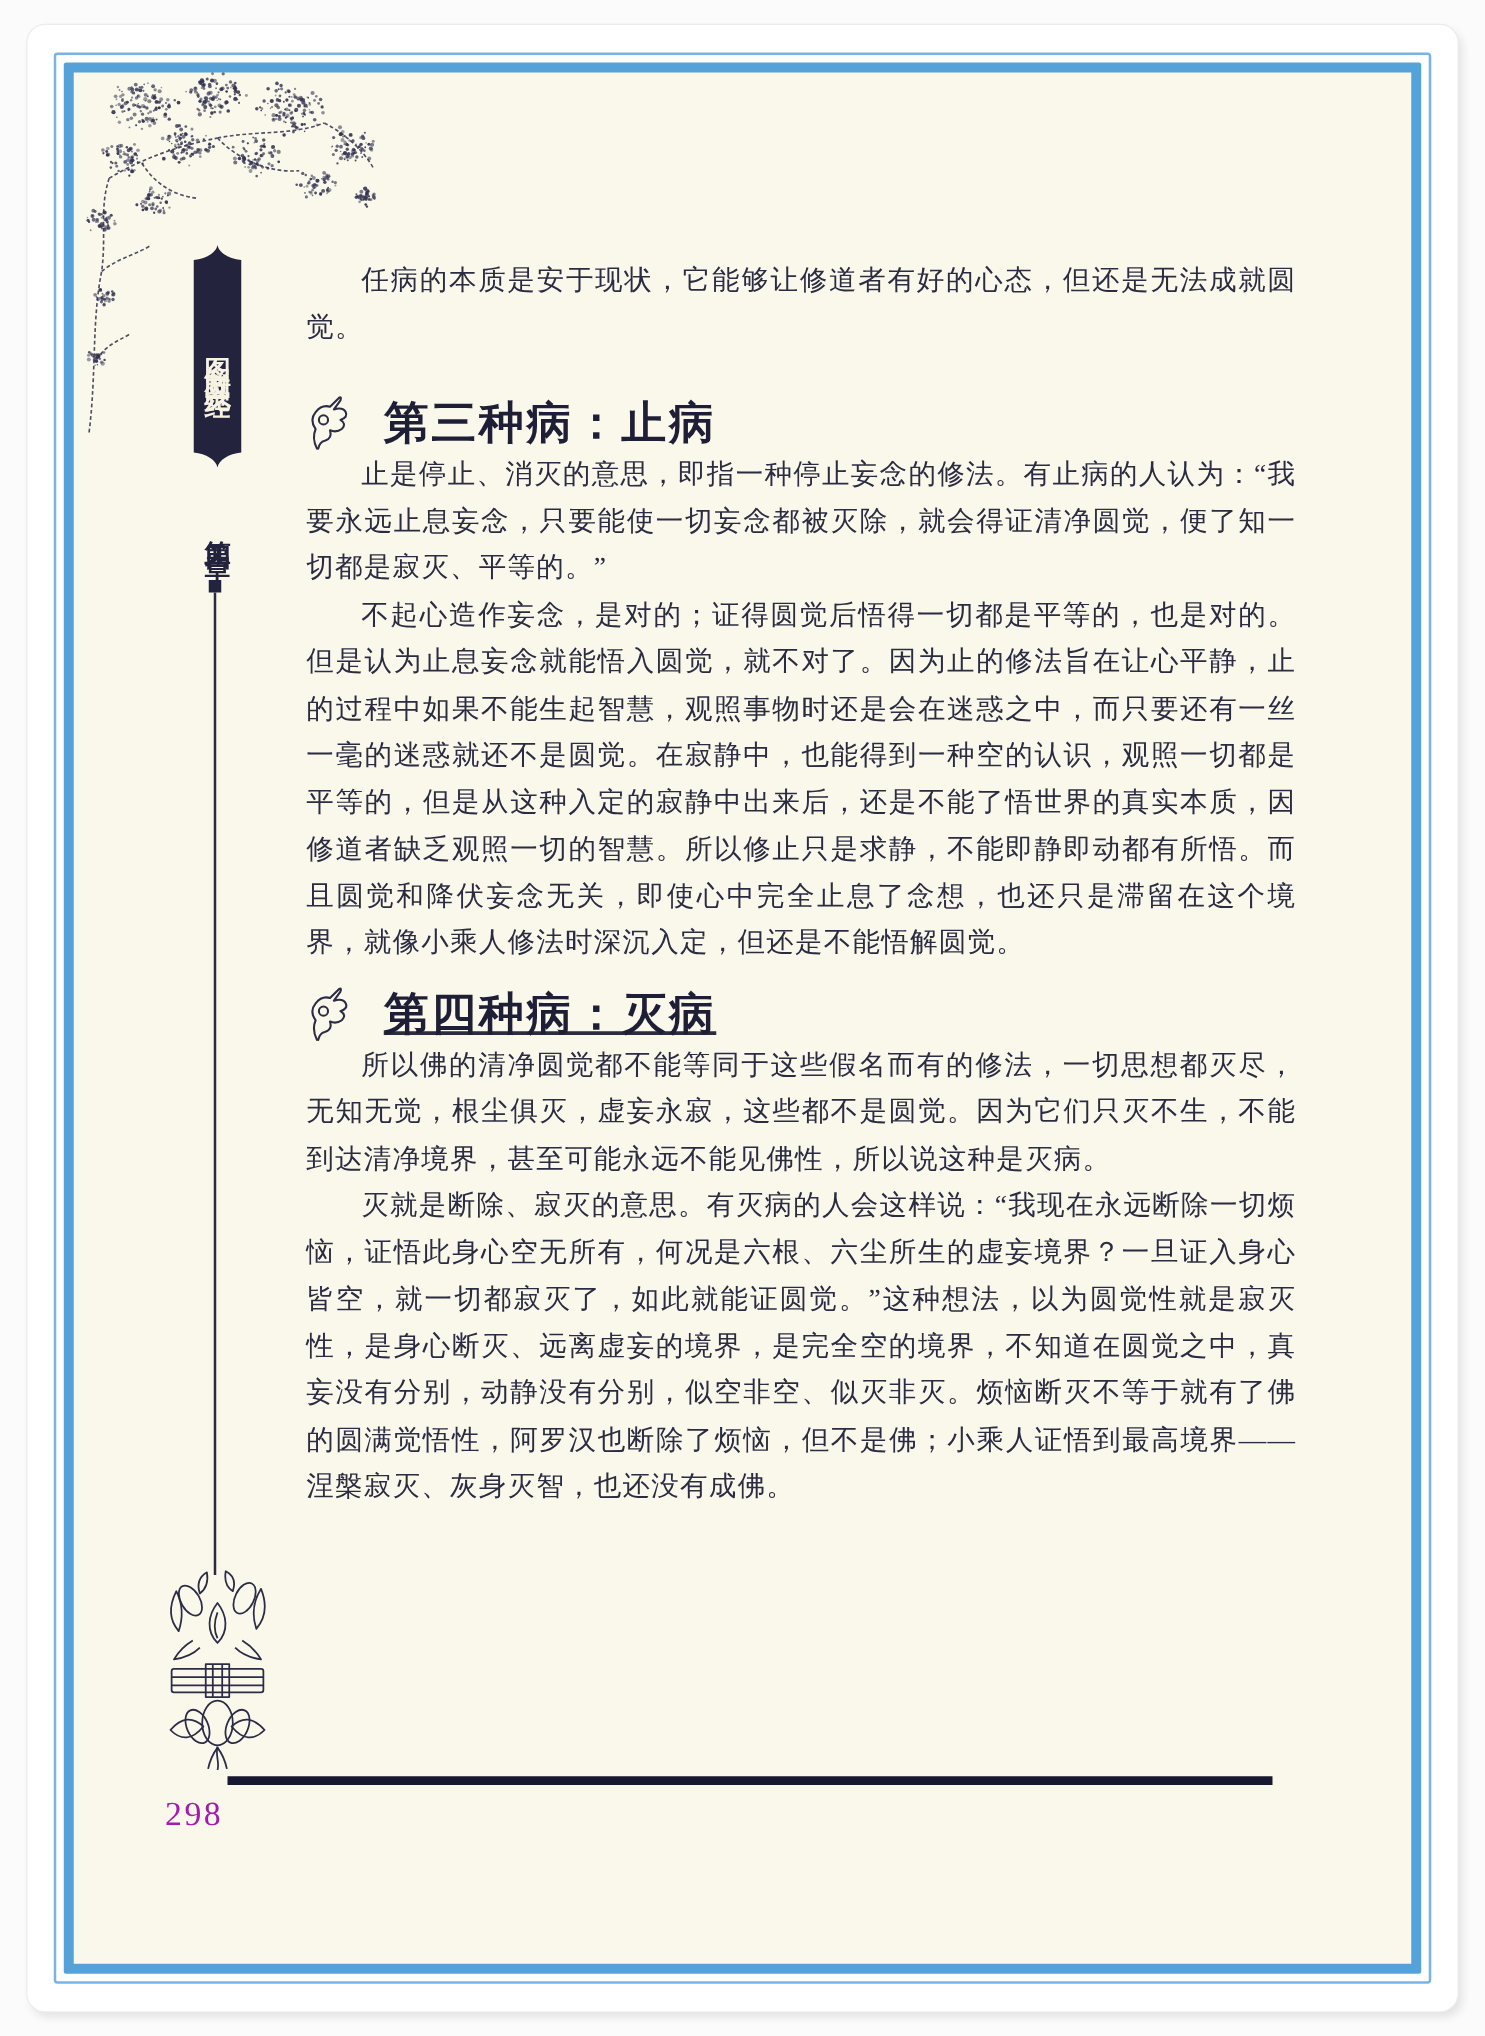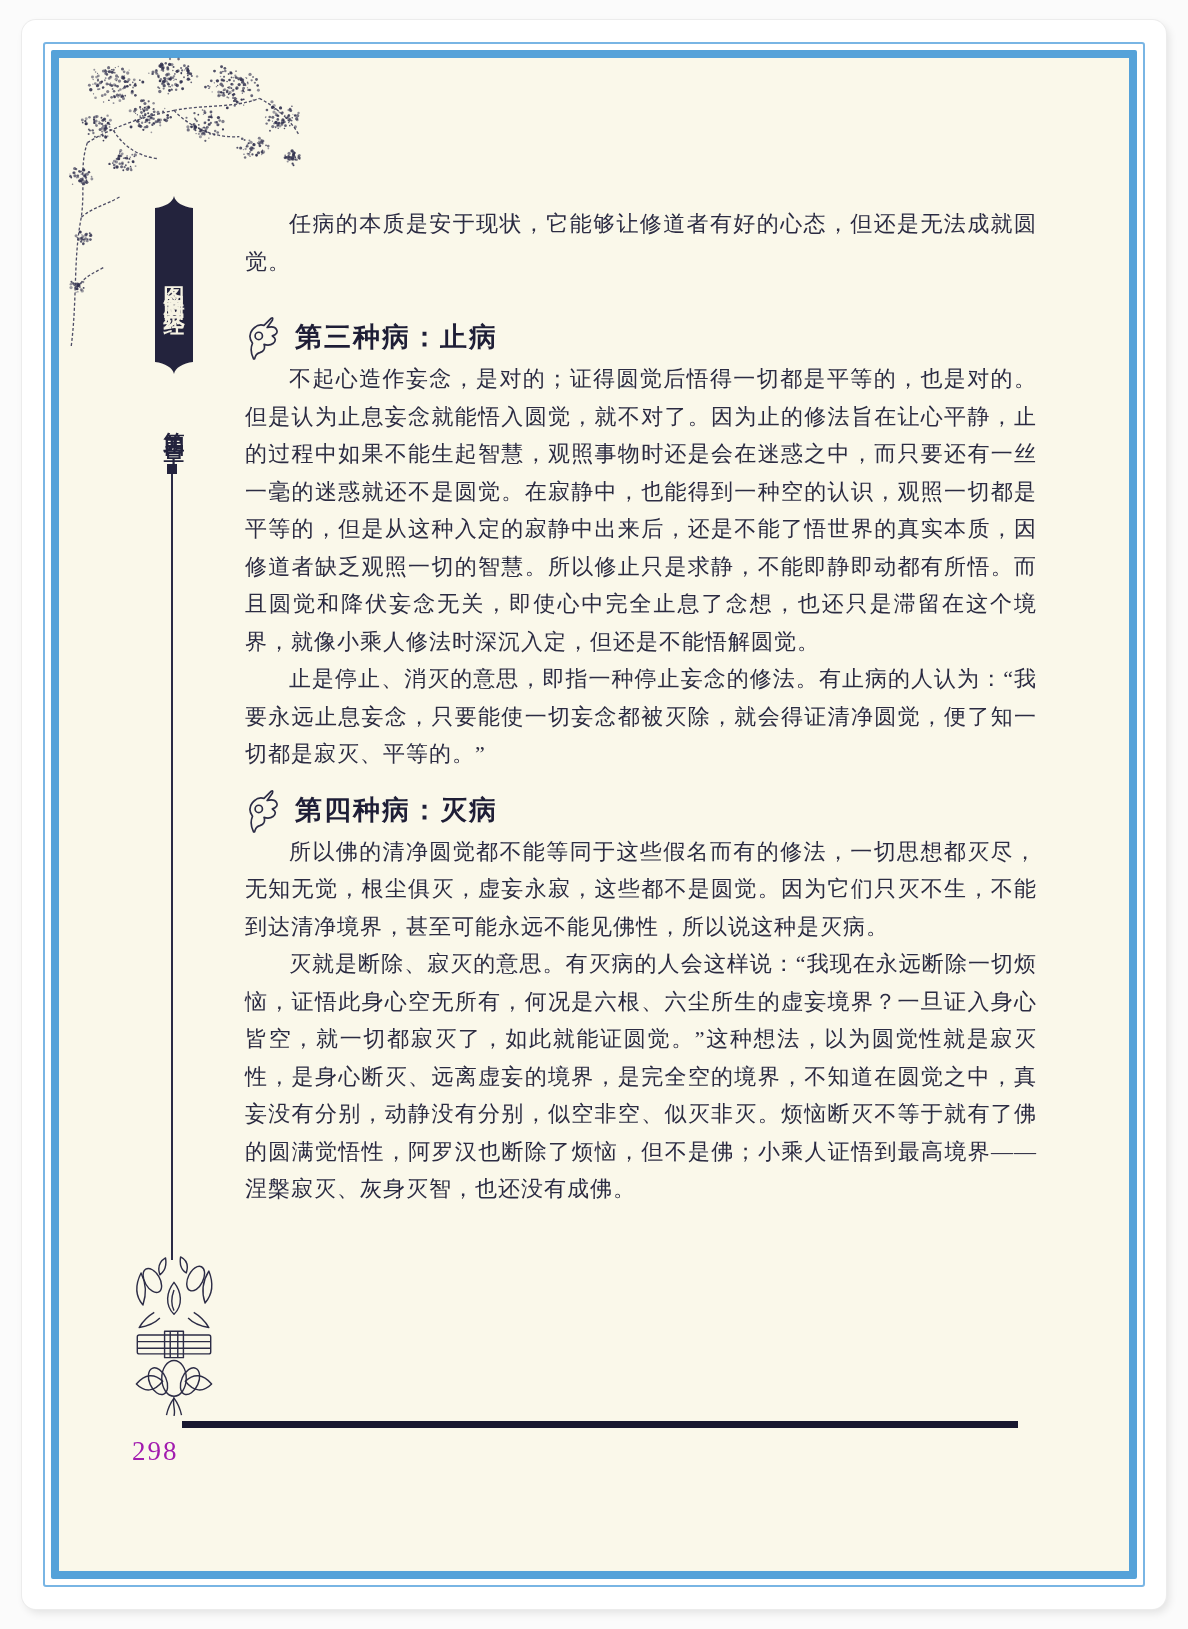--- a/index.html
+++ b/index.html
@@ -22,23 +22,23 @@
       writing-mode:vertical-rl;text-orientation:upright;color:#23233d;font-size:21px;
       letter-spacing:5px;text-align:center;font-weight:bold;line-height:46px;}
   .rule-square{position:absolute;left:167px;top:464px;width:10px;height:10px;background:#23233d;}
   .vert-line{position:absolute;left:171px;top:474px;width:2px;height:786px;background:#2a2a45;}
   .lotus{position:absolute;left:126px;top:1256px;width:96px;height:160px;}
 
   .text-col{position:absolute;left:245px;top:205px;width:792px;color:#2b2b42;
       font-size:22px;line-height:37.5px;letter-spacing:1px;text-align:justify;}
   .text-col p{margin:0;text-indent:2em;}
   .sec-head{display:flex;align-items:center;gap:10px;height:44px;margin:36px 0 0 -2px;}
-  .sec-head.second{margin-top:16px;}
+  .sec-head.second{margin-top:16px;text-decoration:underline;}
   .sec-head .hand{width:42px;height:46px;flex:0 0 auto;}
-  .sec-head h2{margin:0;font-size:27px;font-weight:bold;color:#1e1e36;letter-spacing:2px;
+  .sec-head h2{margin:12px;font-size:36px;font-weight:bold;color:#1e1e36;letter-spacing:2px;
       font-family:"Liberation Sans","DejaVu Sans",sans-serif;}
 
   .bottom-rule{position:absolute;left:182px;top:1421px;width:836px;height:7px;background:#181830;}
   .page-num{position:absolute;left:132px;top:1436px;font-size:27px;color:#a21caf;letter-spacing:2px;}
 </style>
 </head>
 <body>
 
 <div class="stage">
   <div class="card">
@@ -921,22 +921,22 @@
 
       <div class="sec-head">
         <svg class="hand" viewBox="0 0 40 44">
           <g fill="none" stroke="#2c2c46" stroke-width="1.6" stroke-linecap="round" stroke-linejoin="round">
             <path d="M10 42 Q6 34 9 27 Q4 20 9 14 Q14 8 20 10 L27 3 Q29 2 28 5 L23 12 Q30 10 32 14 Q34 18 28 20 Q33 23 29 27 Q25 30 20 28 Q22 34 16 36 Q12 37 11 42"></path>
             <circle cx="15" cy="20" r="3.5"></circle>
           </g>
         </svg>
         <h2>第三种病：止病</h2>
       </div>
+      <p>止是停止、消灭的意思，即指一种停止妄念的修法。有止病的人认为：“我要永远止息妄念，只要能使一切妄念都被灭除，就会得证清净圆觉，便了知一切都是寂灭、平等的。”</p>
       <p>不起心造作妄念，是对的；证得圆觉后悟得一切都是平等的，也是对的。但是认为止息妄念就能悟入圆觉，就不对了。因为止的修法旨在让心平静，止的过程中如果不能生起智慧，观照事物时还是会在迷惑之中，而只要还有一丝一毫的迷惑就还不是圆觉。在寂静中，也能得到一种空的认识，观照一切都是平等的，但是从这种入定的寂静中出来后，还是不能了悟世界的真实本质，因修道者缺乏观照一切的智慧。所以修止只是求静，不能即静即动都有所悟。而且圆觉和降伏妄念无关，即使心中完全止息了念想，也还只是滞留在这个境界，就像小乘人修法时深沉入定，但还是不能悟解圆觉。</p>
-      <p>止是停止、消灭的意思，即指一种停止妄念的修法。有止病的人认为：“我要永远止息妄念，只要能使一切妄念都被灭除，就会得证清净圆觉，便了知一切都是寂灭、平等的。”</p>
 
       <div class="sec-head second">
         <svg class="hand" viewBox="0 0 40 44">
           <g fill="none" stroke="#2c2c46" stroke-width="1.6" stroke-linecap="round" stroke-linejoin="round">
             <path d="M10 42 Q6 34 9 27 Q4 20 9 14 Q14 8 20 10 L27 3 Q29 2 28 5 L23 12 Q30 10 32 14 Q34 18 28 20 Q33 23 29 27 Q25 30 20 28 Q22 34 16 36 Q12 37 11 42"></path>
             <circle cx="15" cy="20" r="3.5"></circle>
           </g>
         </svg>
         <h2>第四种病：灭病</h2>
       </div>

